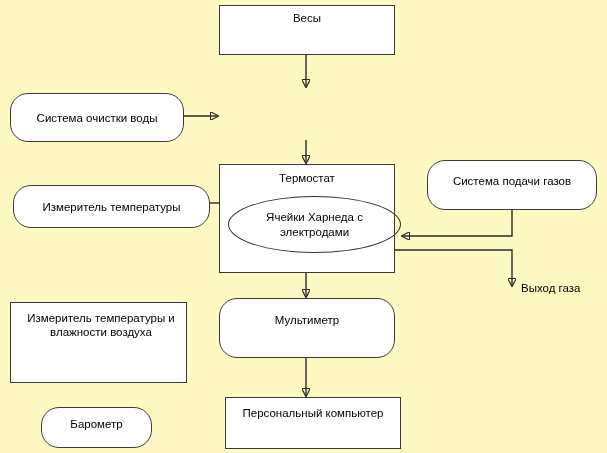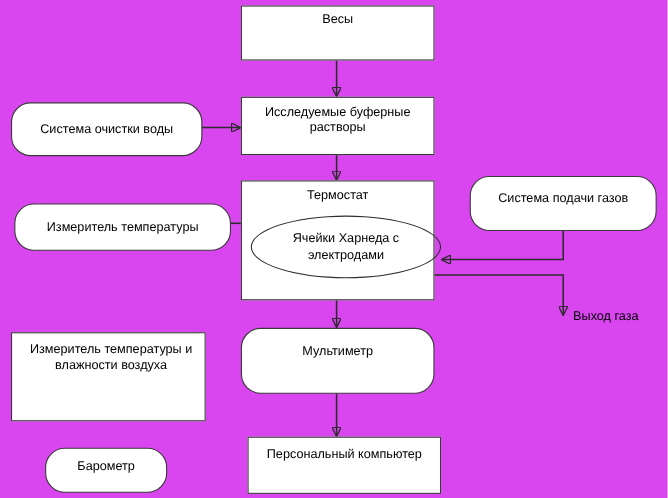--- a/index.html
+++ b/index.html
@@ -4,21 +4,21 @@
 <style>
   html, body {
     margin: 0;
     padding: 0;
     background: #ffffff;
   }
   #canvas {
     position: relative;
     width: 607px;
     height: 453px;
-    background: #d946ef;
+    background: #fef9c3;
     font-family: "Liberation Sans", sans-serif;
     overflow: hidden;
   }
   .node {
     position: absolute;
     box-sizing: border-box;
     border: 1px solid #3a3a3a;
     background: #ffffff;
     color: #000000;
     font-size: 11.5px;
@@ -98,23 +98,20 @@
 
     <line x1="306" y1="272" x2="306" y2="297" marker-end="url(#arrow)"></line>
 
     <line x1="306" y1="357" x2="306" y2="396" marker-end="url(#arrow)"></line>
   </svg>
 
   <div class="node" style="left:219px; top:5px; width:176px; height:50px;">
     <span>Весы</span>
   </div>
 
-  <div class="node" style="left:219px; top:88px; width:176px; height:53px; padding-top:6px; padding-left:8px; padding-right:8px;">
-    <span>Исследуемые буферные растворы</span>
-  </div>
 
   <div class="node" style="left:219px; top:164px; width:176px; height:109px; padding-top:6px;">
     <span>Термостат</span>
   </div>
 
   <div class="ellipse" style="left:228px; top:196px; width:173px; height:57px; padding:0 26px;">
     <span>Ячейки Харнеда с электродами</span>
   </div>
 
   <div class="node mid" style="left:219px; top:298px; width:176px; height:60px; align-items:flex-start; padding-top:14px;">

